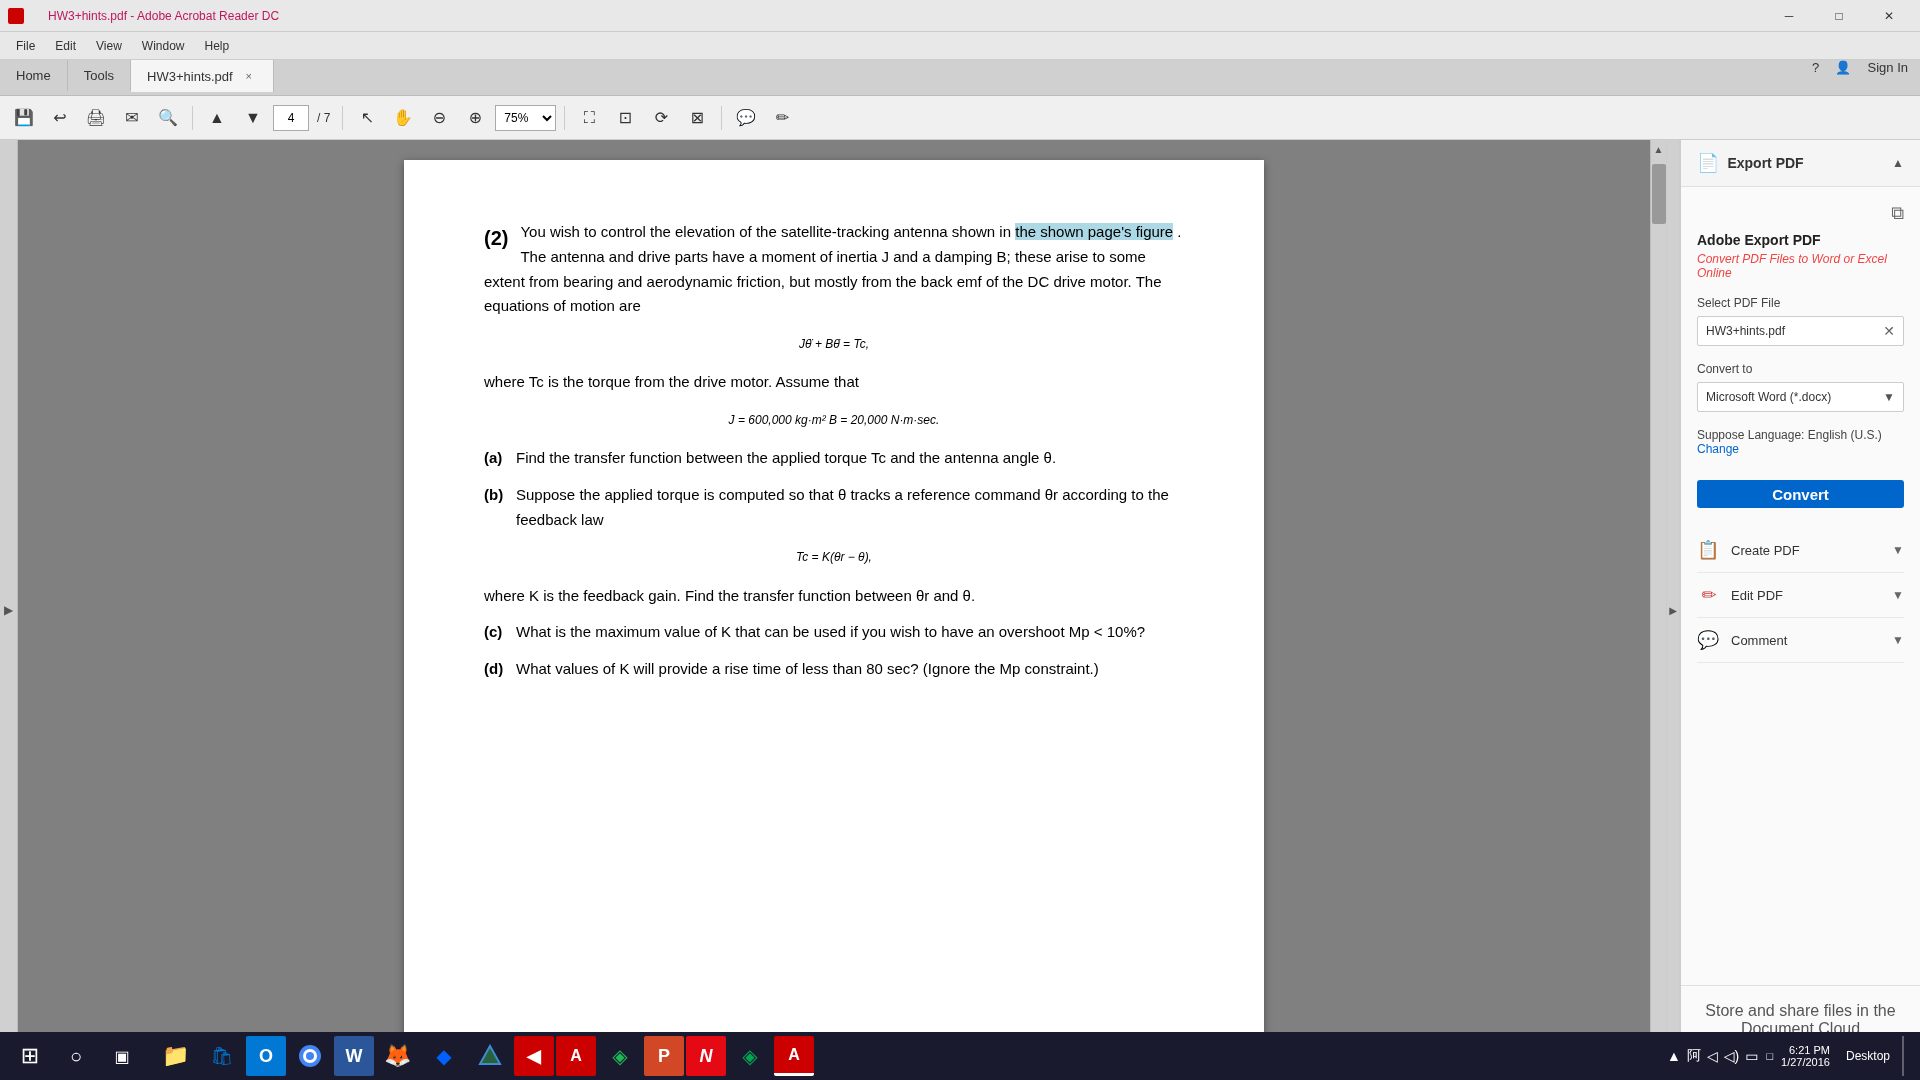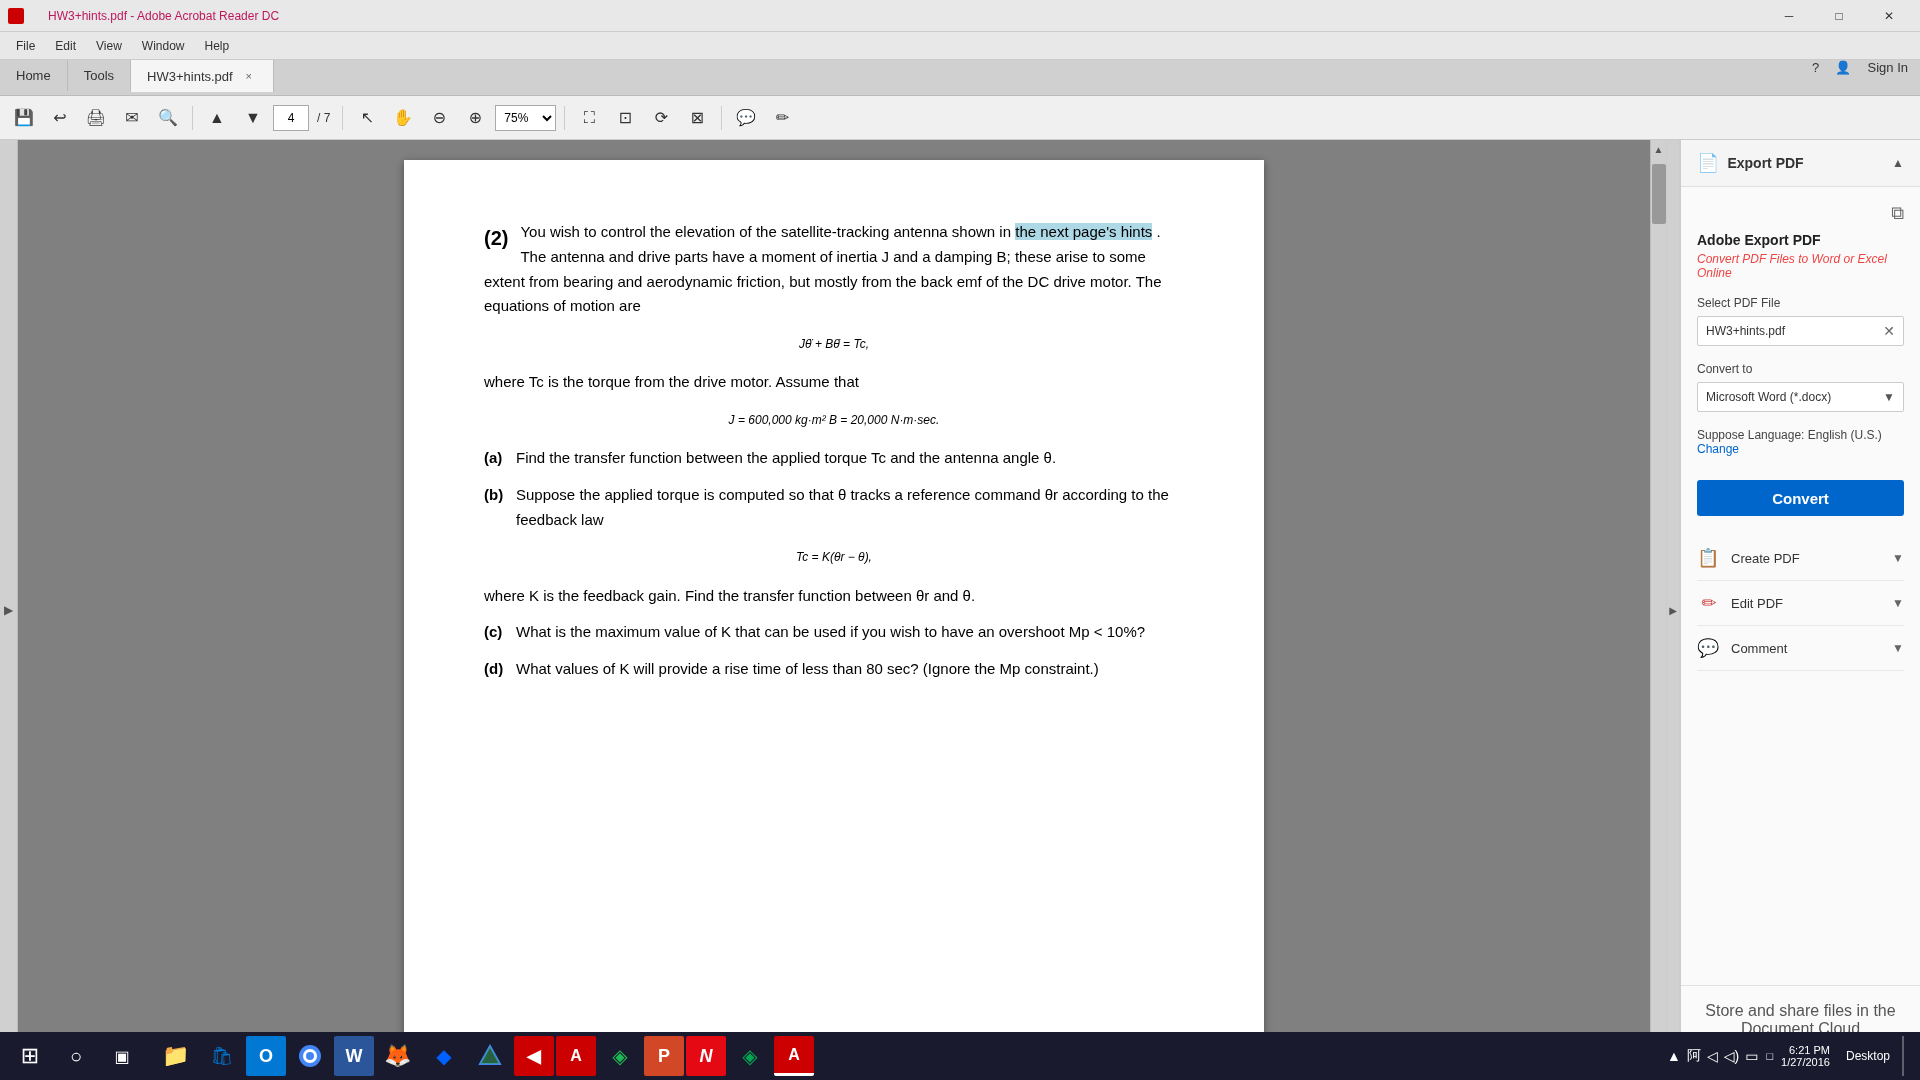--- a/index.html
+++ b/index.html
@@ -365,21 +365,21 @@
       margin-bottom: 24px;
     }
     .doc-language-link {
       color: #0066cc;
       cursor: pointer;
       text-decoration: none;
     }
 
     .convert-btn {
       width: 100%;
-      height: 36px;
+      height: 28px;
       background: #0066cc;
       color: white;
       border: none;
       border-radius: 3px;
       font-size: 15px;
       font-weight: 600;
       cursor: pointer;
       margin-bottom: 20px;
     }
 
@@ -597,21 +597,21 @@
     <span class="left-nav-arrow">▶</span>
   </div>
 
   <div class="pdf-area">
     <div class="pdf-page">
       <div class="pdf-content">
         <div style="overflow:hidden; margin-bottom: 12px;">
           <span class="problem-number">(2)</span>
           <span class="pdf-text">
             <span>You wish to control the elevation of the satellite-tracking antenna shown in</span>
-            <span class="highlight-box">the next page's hints</span>
+            <span class="highlight-box">the shown page's figure</span>
             <span>. The antenna and drive parts have a moment of inertia J and a damping B; these arise to some extent from bearing and aerodynamic friction, but mostly from the back emf of the DC drive motor. The equations of motion are</span>
           </span>
         </div>
 
         <div class="pdf-equation">
           <span>Jθ̈ + Bθ̇ = Tc,</span>
         </div>
 
         <div class="pdf-text">where Tc is the torque from the drive motor. Assume that</div>
 

